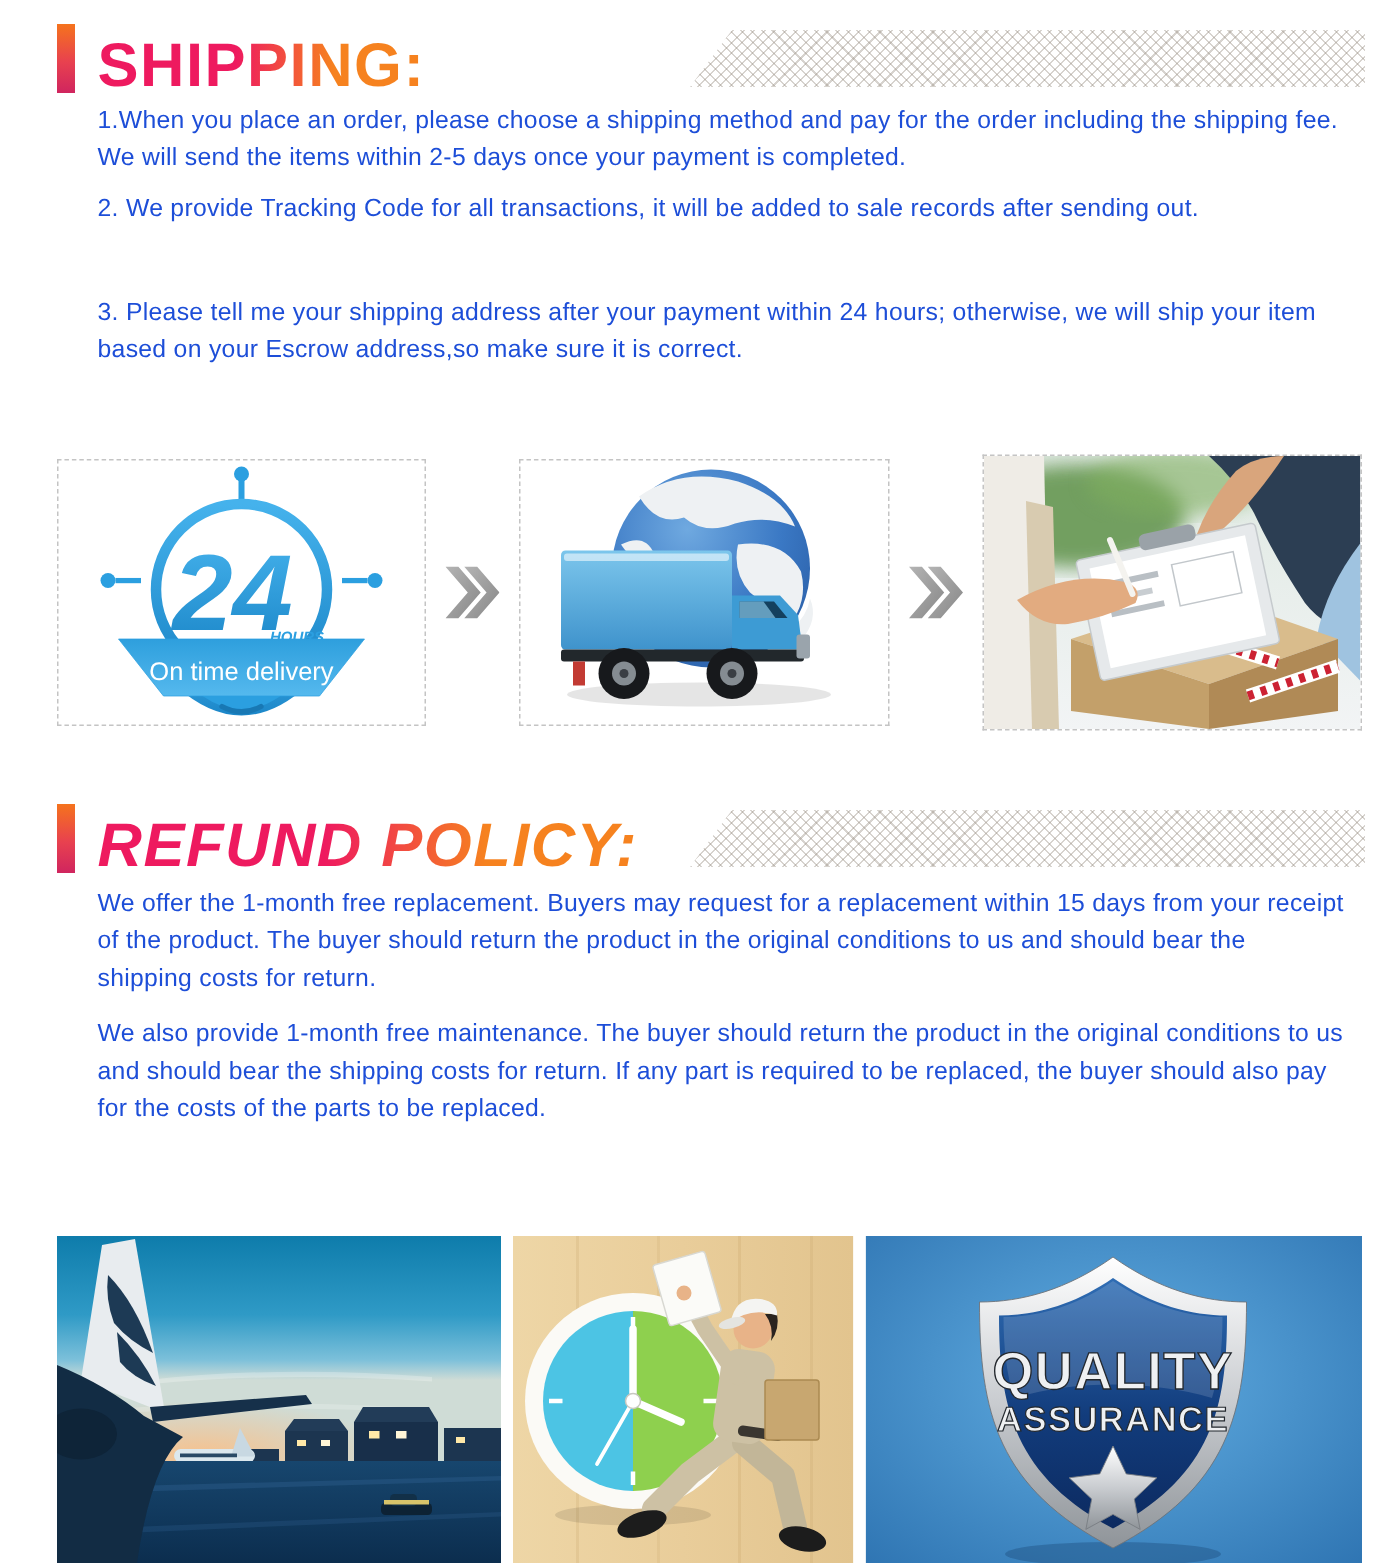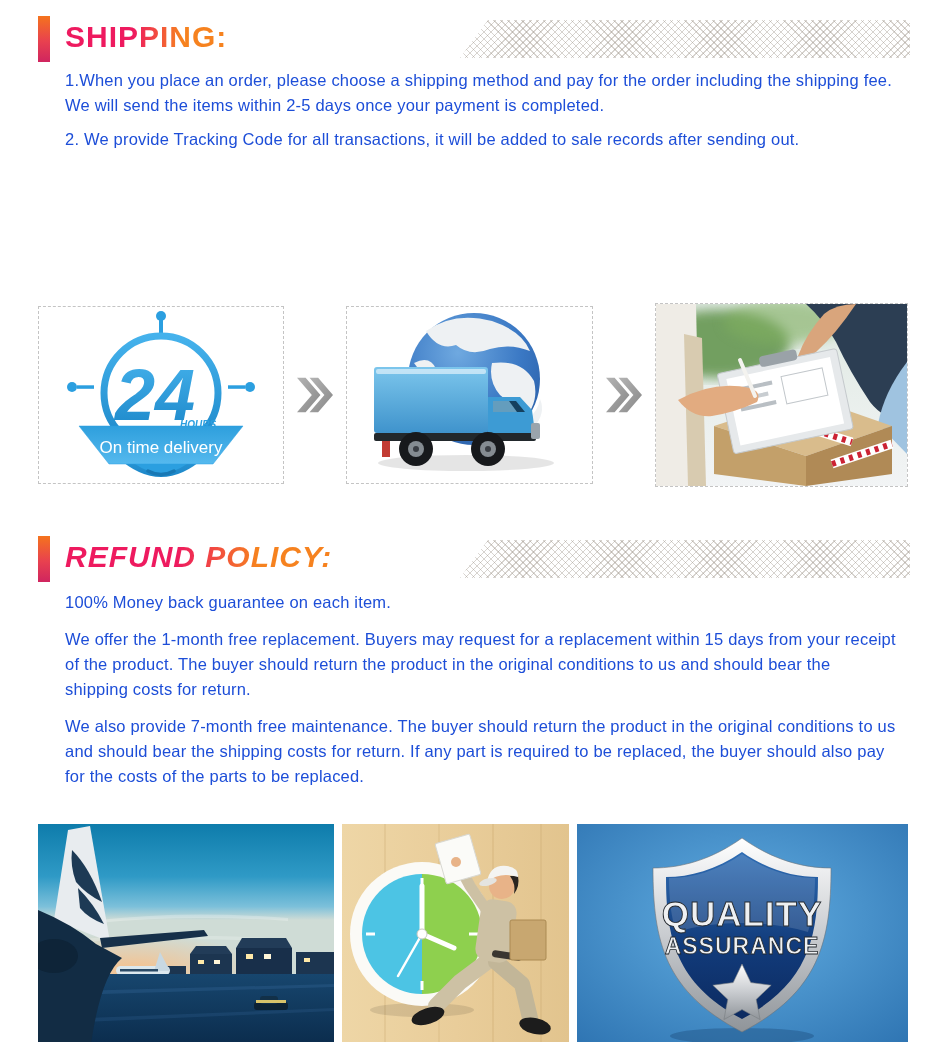--- a/index.html
+++ b/index.html
@@ -10,21 +10,21 @@
     font-family:"Liberation Sans", sans-serif;
   }
   
   .sec-header { position:absolute; left:38px; right:20px; height:48px; }
   .accent-bar {
     position:absolute; left:0; top:0; width:12px; height:46px;
     background:linear-gradient(180deg,#f5731d 0%,#e8414f 55%,#d0255f 100%);
   }
   .grad-title {
     position:absolute; left:27px; top:4px;
-    font-size:30px; font-weight:800; letter-spacing:1px; white-space:nowrap;
+    font-size:41px; font-weight:800; letter-spacing:1px; white-space:nowrap;
     background:linear-gradient(90deg,#ee1a5f 0%,#ee1a5f 42%,#f6821f 72%,#f6821f 100%);
     -webkit-background-clip:text; background-clip:text; color:transparent;
   }
   .hatch {
     position:absolute; right:0; top:4px; width:450px; height:38px;
     background-image:
       repeating-linear-gradient(45deg, rgba(150,140,128,.38) 0 1px, transparent 1px 5px),
       repeating-linear-gradient(135deg, rgba(150,140,128,.38) 0 1px, transparent 1px 5px);
     clip-path:polygon(28px 0, 100% 0, 100% 100%, 0 100%);
   }
@@ -66,20 +66,21 @@
 
   <div class="sec-header" style="top:16px;">
     <div class="accent-bar"></div>
     <div class="grad-title">SHIPPING:</div>
     <div class="hatch"></div>
   </div>
 
   <div class="paras ship" style="top:68px;">
     <p>1.When you place an order, please choose a shipping method and pay for the order including the shipping fee. We will send the items within 2-5 days once your payment is completed.</p>
     <p>2. We provide Tracking Code for all transactions, it will be added to sale records after sending out.</p>
+    <p>3. Please tell me your shipping address after your payment within 24 hours; otherwise, we will ship your item based on your Escrow address,so make sure it is correct.</p>
   </div>
 
   <div class="media-row row1">
 
     <div class="dash-box box-24">
       <svg width="212" height="172" viewBox="0 0 212 172">
         <defs>
           <linearGradient id="blueV" x1="0" y1="0" x2="0" y2="1">
             <stop offset="0" stop-color="#45b2ec"></stop>
               <stop offset="1" stop-color="#1b86c8"></stop>
@@ -203,23 +204,22 @@
     </div>
   </div>
 
   <div class="sec-header" style="top:536px;font-style:italic;">
     <div class="accent-bar"></div>
     <div class="grad-title">REFUND POLICY:</div>
     <div class="hatch"></div>
   </div>
 
   <div class="paras refund" style="top:590px;">
-    <p>100% Money back guarantee on each item.</p>
     <p>We offer the 1-month free replacement.  Buyers may request for a replacement within 15 days from your receipt of the product. The buyer should return the product in the original conditions to us and should bear the shipping costs for return.</p>
-    <p>We also provide 7-month free maintenance.  The buyer should return the product in the original conditions to us and should bear the shipping costs for return.  If any part is required to be replaced, the buyer should also pay for the costs of the parts to be replaced.</p>
+    <p>We also provide 1-month free maintenance.  The buyer should return the product in the original conditions to us and should bear the shipping costs for return.  If any part is required to be replaced, the buyer should also pay for the costs of the parts to be replaced.</p>
   </div>
 
   <div class="media-row row2">
 
     <div class="photo img-airport">
       <svg width="296" height="227" viewBox="0 0 296 227">
         <defs>
           <linearGradient id="skyG" x1="0" y1="0" x2="0" y2="1">
             <stop offset="0" stop-color="#0e7cab"></stop>
               <stop offset=".35" stop-color="#2f9ac6"></stop>

